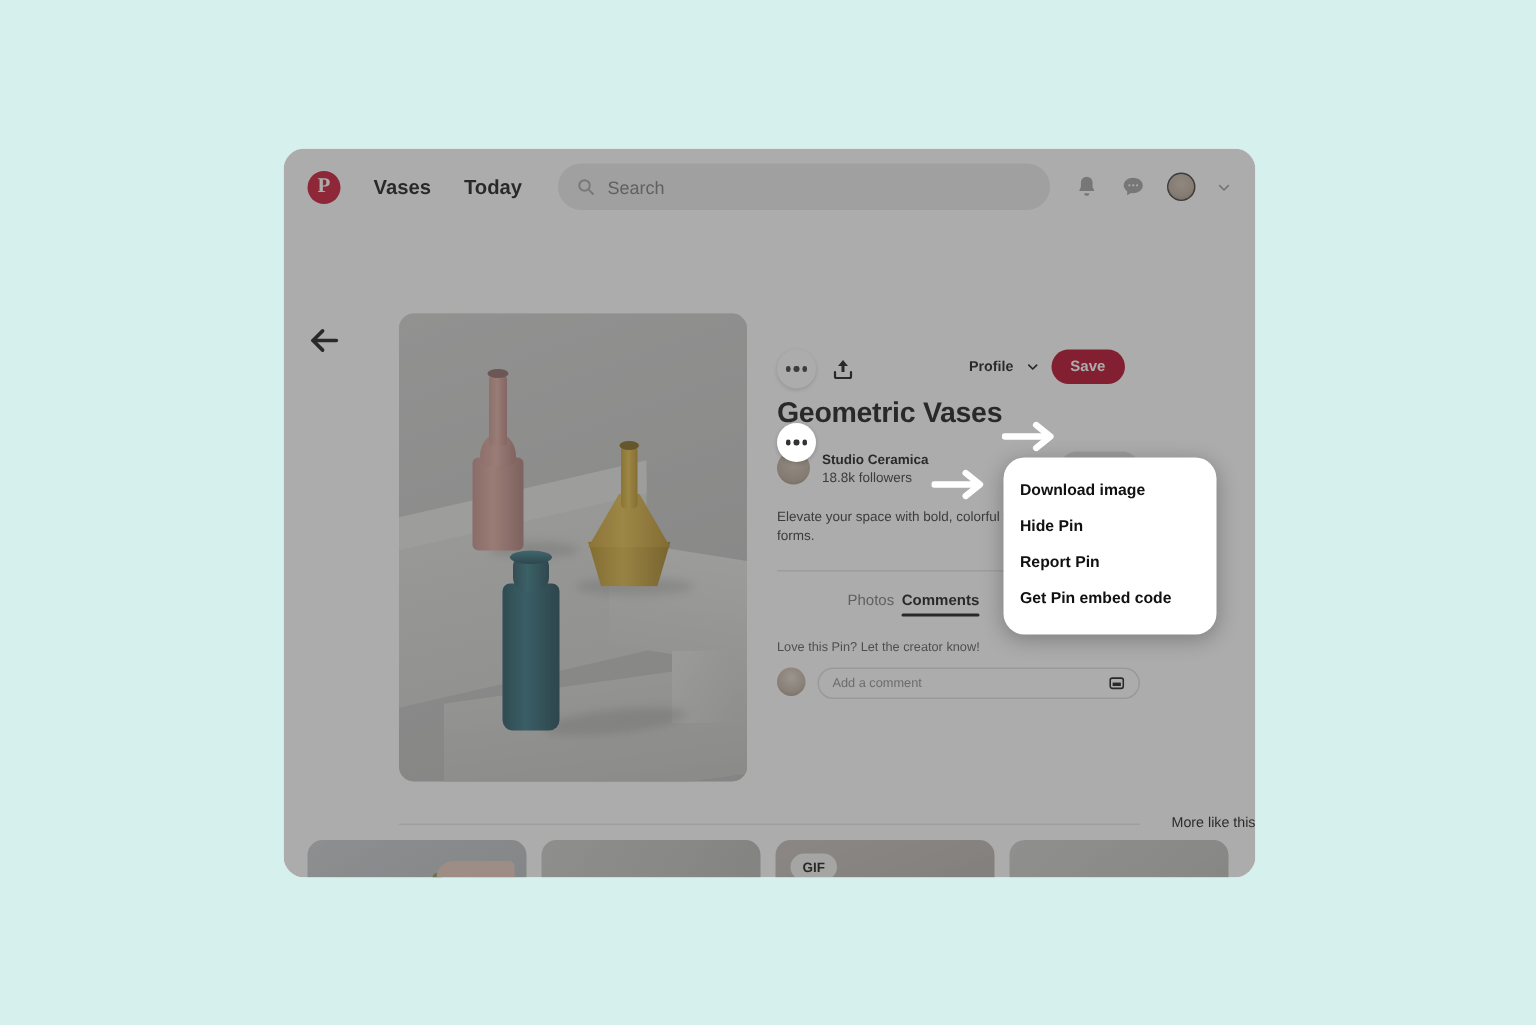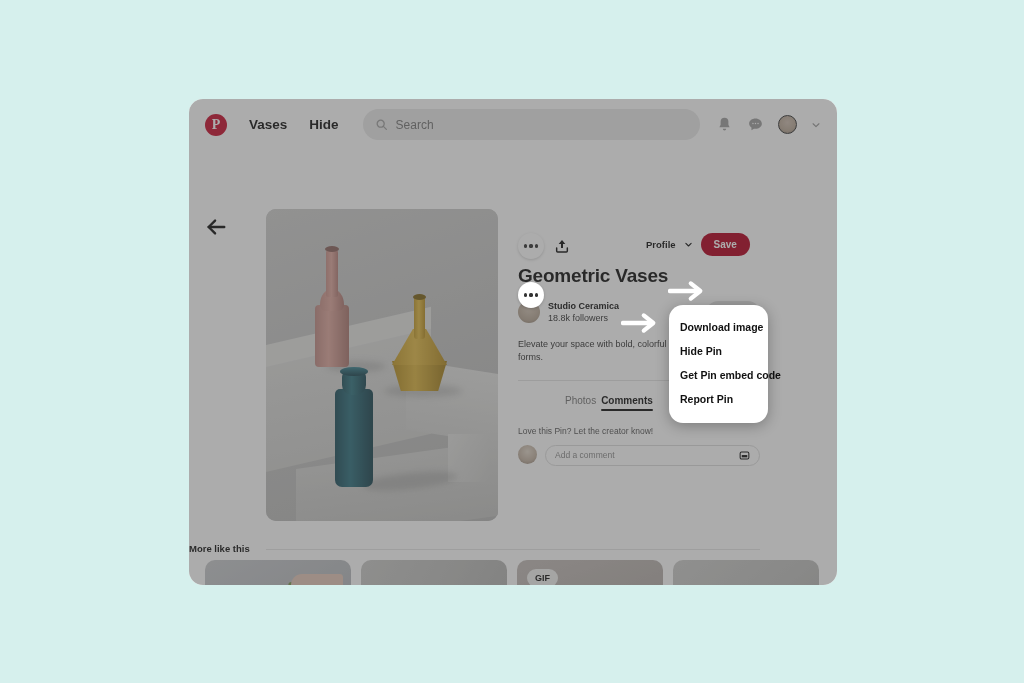--- a/index.html
+++ b/index.html
@@ -301,22 +301,22 @@
   }
   .cmt-ph { font-size: 8.5px; color: #8b8b8b; }
   .cmt-sticker { margin-left: auto; width: 11px; height: 11px; }
 
   .closeup-divider {
     position: absolute; left: 77px; top: 399px;
     width: 494px; height: 1px; background: #e6e6e6;
   }
   .morelike {
     position: absolute; left: 0; right: 0; top: 393px;
-    text-align: left;
-    font-size: 9.5px; font-weight: bold; color: #111;
+    text-align: right;
+    font-size: 9.5px; font-weight: normal; color: #111;
   }
 
   
   .grid {
     position: absolute; left: 16px; top: 410px;
     width: 616px;
     display: flex; gap: 10px;
   }
   .card {
     width: 146px; height: 76px;
@@ -345,21 +345,21 @@
   .c1 .hand {
     position: absolute; left: 86px; top: 14px;
     width: 52px; height: 23px;
     background: #e3c7b8; border-radius: 13px 4px 6px 14px;
   }
 
   
   .menu {
     position: absolute;
     left: 480px; top: 206px;
-    width: 99px;
+    width: 142px;
     background: #fff;
     border-radius: 14px;
     padding: 10px 0 12px 0;
     box-shadow: 0 3px 14px rgba(0,0,0,.28);
     z-index: 60;
   }
   .menu-item {
     font-size: 10.5px; font-weight: bold; color: #111;
     padding: 6px 11px;
     white-space: nowrap;
@@ -378,21 +378,21 @@
 
 <div id="page">
 
   <div class="window">
 
     <div class="topnav">
       <div class="pin-logo">
         <span>P</span>
       </div>
       <div class="nav-link first">Vases</div>
-      <div class="nav-link">Hide</div>
+      <div class="nav-link">Today</div>
 
       <div class="searchwrap">
         <svg class="search-icon" viewBox="0 0 24 24">
           <circle cx="10.5" cy="10.5" r="6.5" fill="none" stroke="#666" stroke-width="2.4"></circle>
           <line x1="15.5" y1="15.5" x2="21" y2="21" stroke="#666" stroke-width="2.4" stroke-linecap="round"></line>
         </svg>
         <span class="search-ph">Search</span>
       </div>
 
       <div class="nav-right">
@@ -526,22 +526,22 @@
         </div>
       </div>
 
     </div>
 
     <div class="veil"></div>
 
     <div class="menu">
       <div class="menu-item">Download image</div>
       <div class="menu-item">Hide Pin</div>
+      <div class="menu-item">Report Pin</div>
       <div class="menu-item">Get Pin embed code</div>
-      <div class="menu-item">Report Pin</div>
     </div>
 
     <div class="dots-btn" style="position:absolute;left:329px;top:183px;">
       <span class="dot"></span>
       <span class="dot"></span>
       <span class="dot"></span>
     </div>
 
     <svg class="ann-arrow a1" viewBox="0 0 40 24">
       <line x1="2" y1="12" x2="30" y2="12" stroke="#fff" stroke-width="4.5" stroke-linecap="round"></line>

